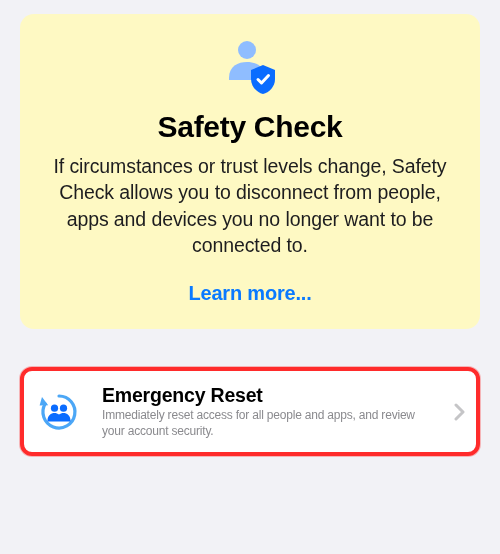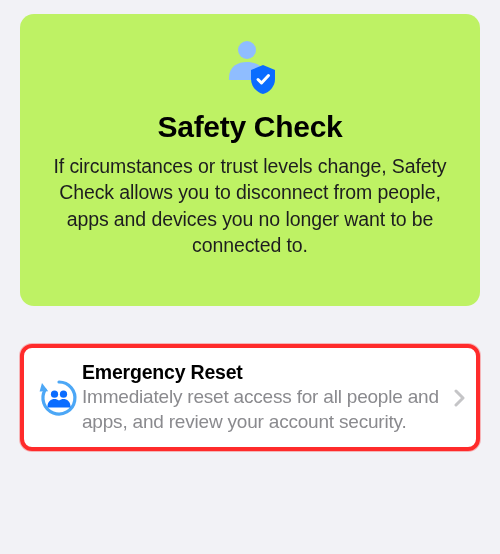--- a/index.html
+++ b/index.html
@@ -9,21 +9,21 @@
       -webkit-font-smoothing: antialiased;
     }
     body {
       font-family: -apple-system, BlinkMacSystemFont, "Segoe UI", Helvetica, Arial, sans-serif;
       background: #f2f2f6;
       width: 500px;
       height: 554px;
       padding: 14px 20px;
     }
     .card {
-      background: #bef264;
+      background: #fef9c3;
       border-radius: 14px;
       padding: 24px 20px 24px 20px;
       text-align: center;
     }
     .icon-row {
       display: flex;
       justify-content: center;
       margin-bottom: 12px;
     }
     .title {
@@ -49,21 +49,21 @@
       cursor: pointer;
       display: inline-block;
     }
     .option-card {
       background: #ffffff;
       border-radius: 12px;
       margin-top: 38px;
       padding: 13px 10px 13px 14px;
       display: flex;
       align-items: center;
-      gap: 2px;
+      gap: 22px;
       position: relative;
       border: 4px solid #ff2b2b;
       box-shadow: 0 0 0 1px rgba(255,0,0,0.25);
     }
     .option-icon {
       flex: 0 0 auto;
       display: flex;
       align-items: center;
       justify-content: center;
     }
@@ -72,21 +72,21 @@
       text-align: left;
     }
     .option-title {
       font-size: 19.5px;
       font-weight: 700;
       color: #000;
       margin-bottom: 1px;
       letter-spacing: -0.2px;
     }
     .option-sub {
-      font-size: 19px;
+      font-size: 12px;
       color: #8a8a8e;
       line-height: 1.28;
       letter-spacing: -0.2px;
     }
     .chevron {
       flex: 0 0 auto;
       color: #c5c5c7;
       display: flex;
       align-items: center;
     }
@@ -105,20 +105,21 @@
 
         <g transform="translate(28,27)">
           <path d="M12 0 L24 5 L24 14 C24 22 18 27.5 12 29 C6 27.5 0 22 0 14 L0 5 Z" fill="#0a6cff"></path>
           <path d="M7 14.5 L10.5 18 L17.5 10.5" stroke="#ffffff" stroke-width="3" stroke-linecap="round" stroke-linejoin="round" fill="none"></path>
         </g>
       </svg>
     </span>
   </div>
   <div class="title">Safety Check</div>
   <div class="desc">If circumstances or trust levels change, Safety Check allows you to disconnect from people, apps and devices you no longer want to be connected to.</div>
+  <a class="learn-more">Learn more...</a>
 </div>
 
 <div class="option-card">
   <span class="option-icon">
     <svg width="42" height="42" viewBox="0 0 42 42">
 
       <path d="M21 5 A16 16 0 1 1 7.2 12.8" fill="none" stroke="#4ca7f6" stroke-width="3.2" stroke-linecap="round"></path>
       <path d="M4 6 L10.2 14.2 L1.6 14.6 Z" fill="#4ca7f6"></path>
 
       <g fill="#0a6cff">

